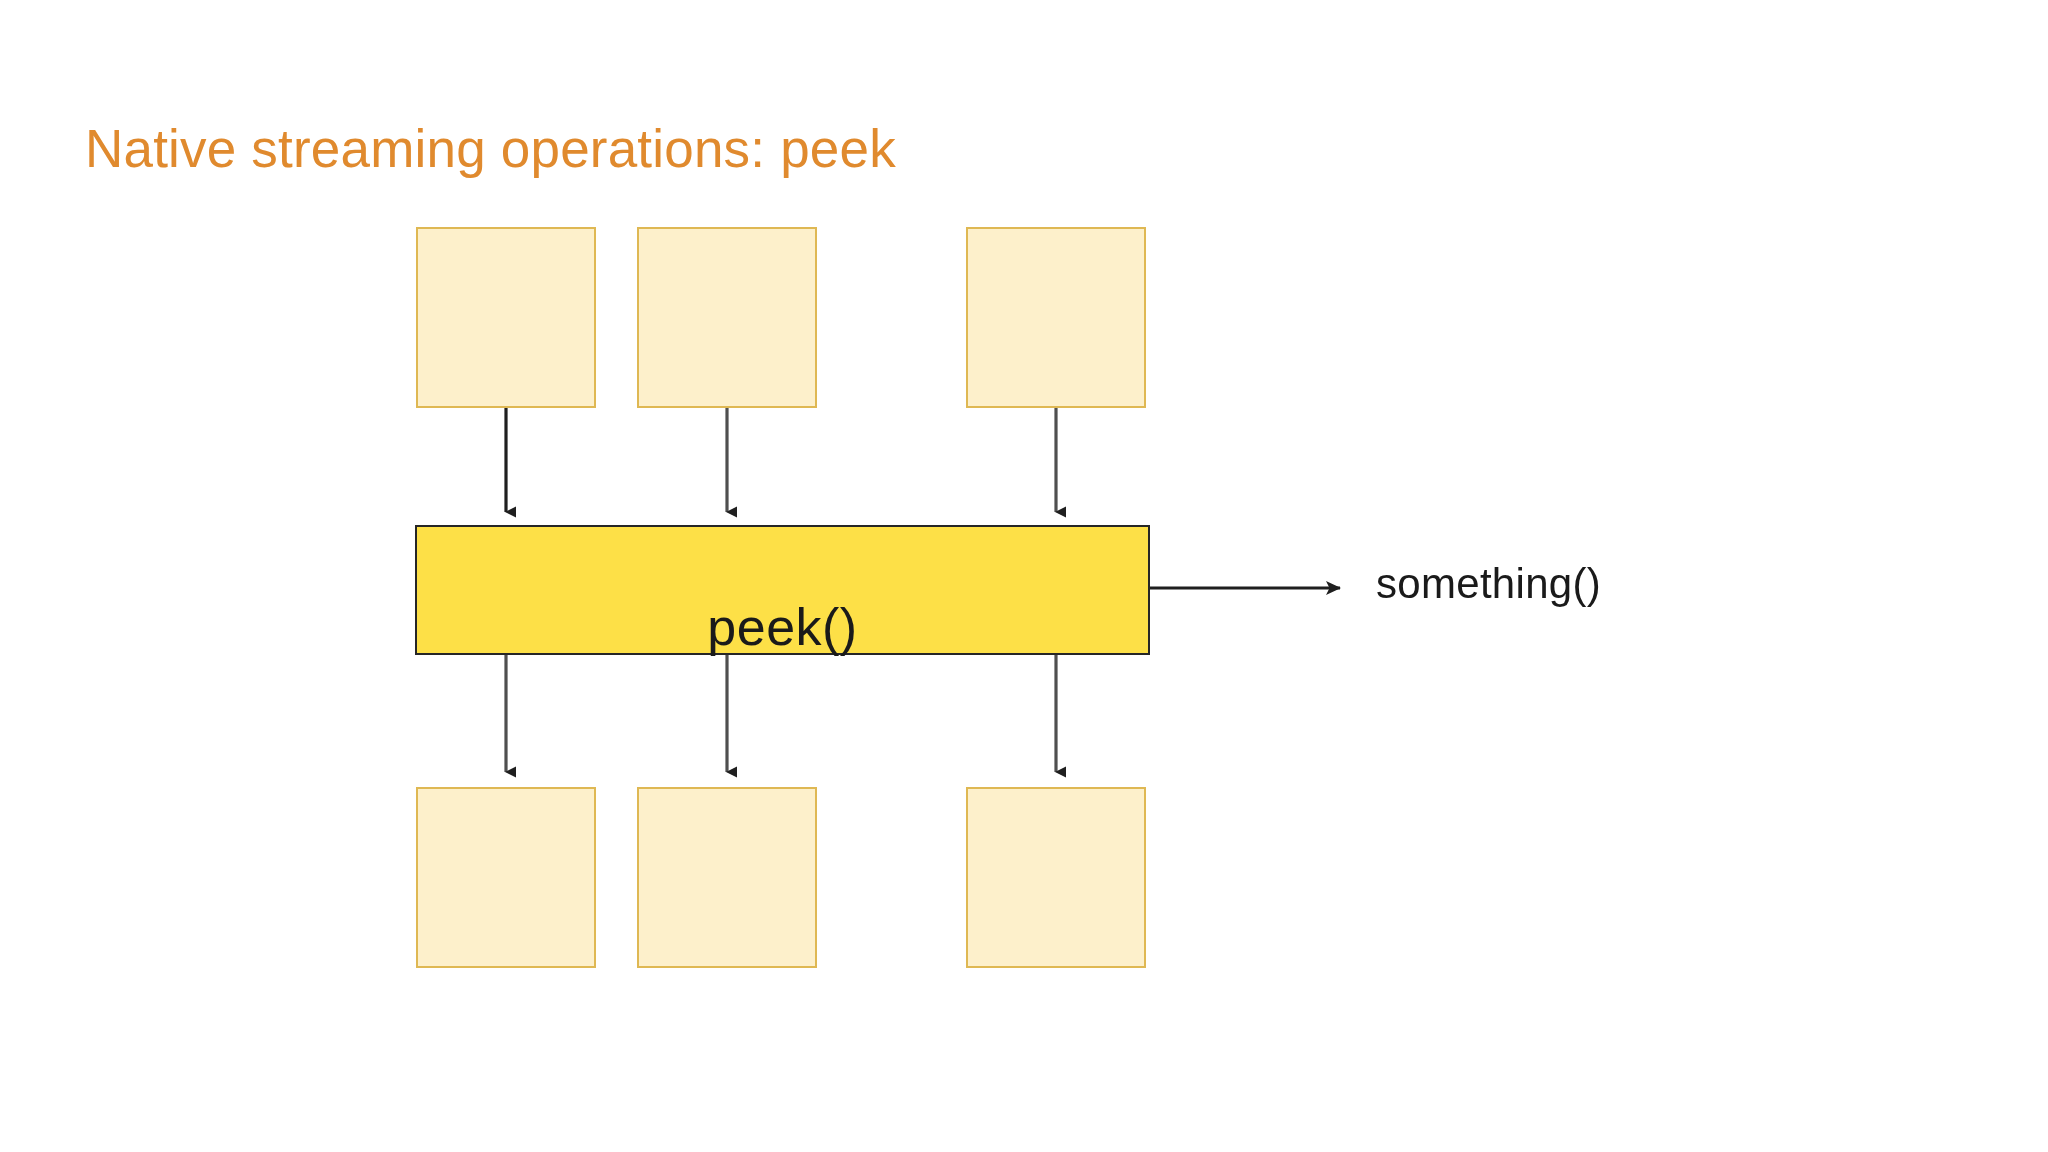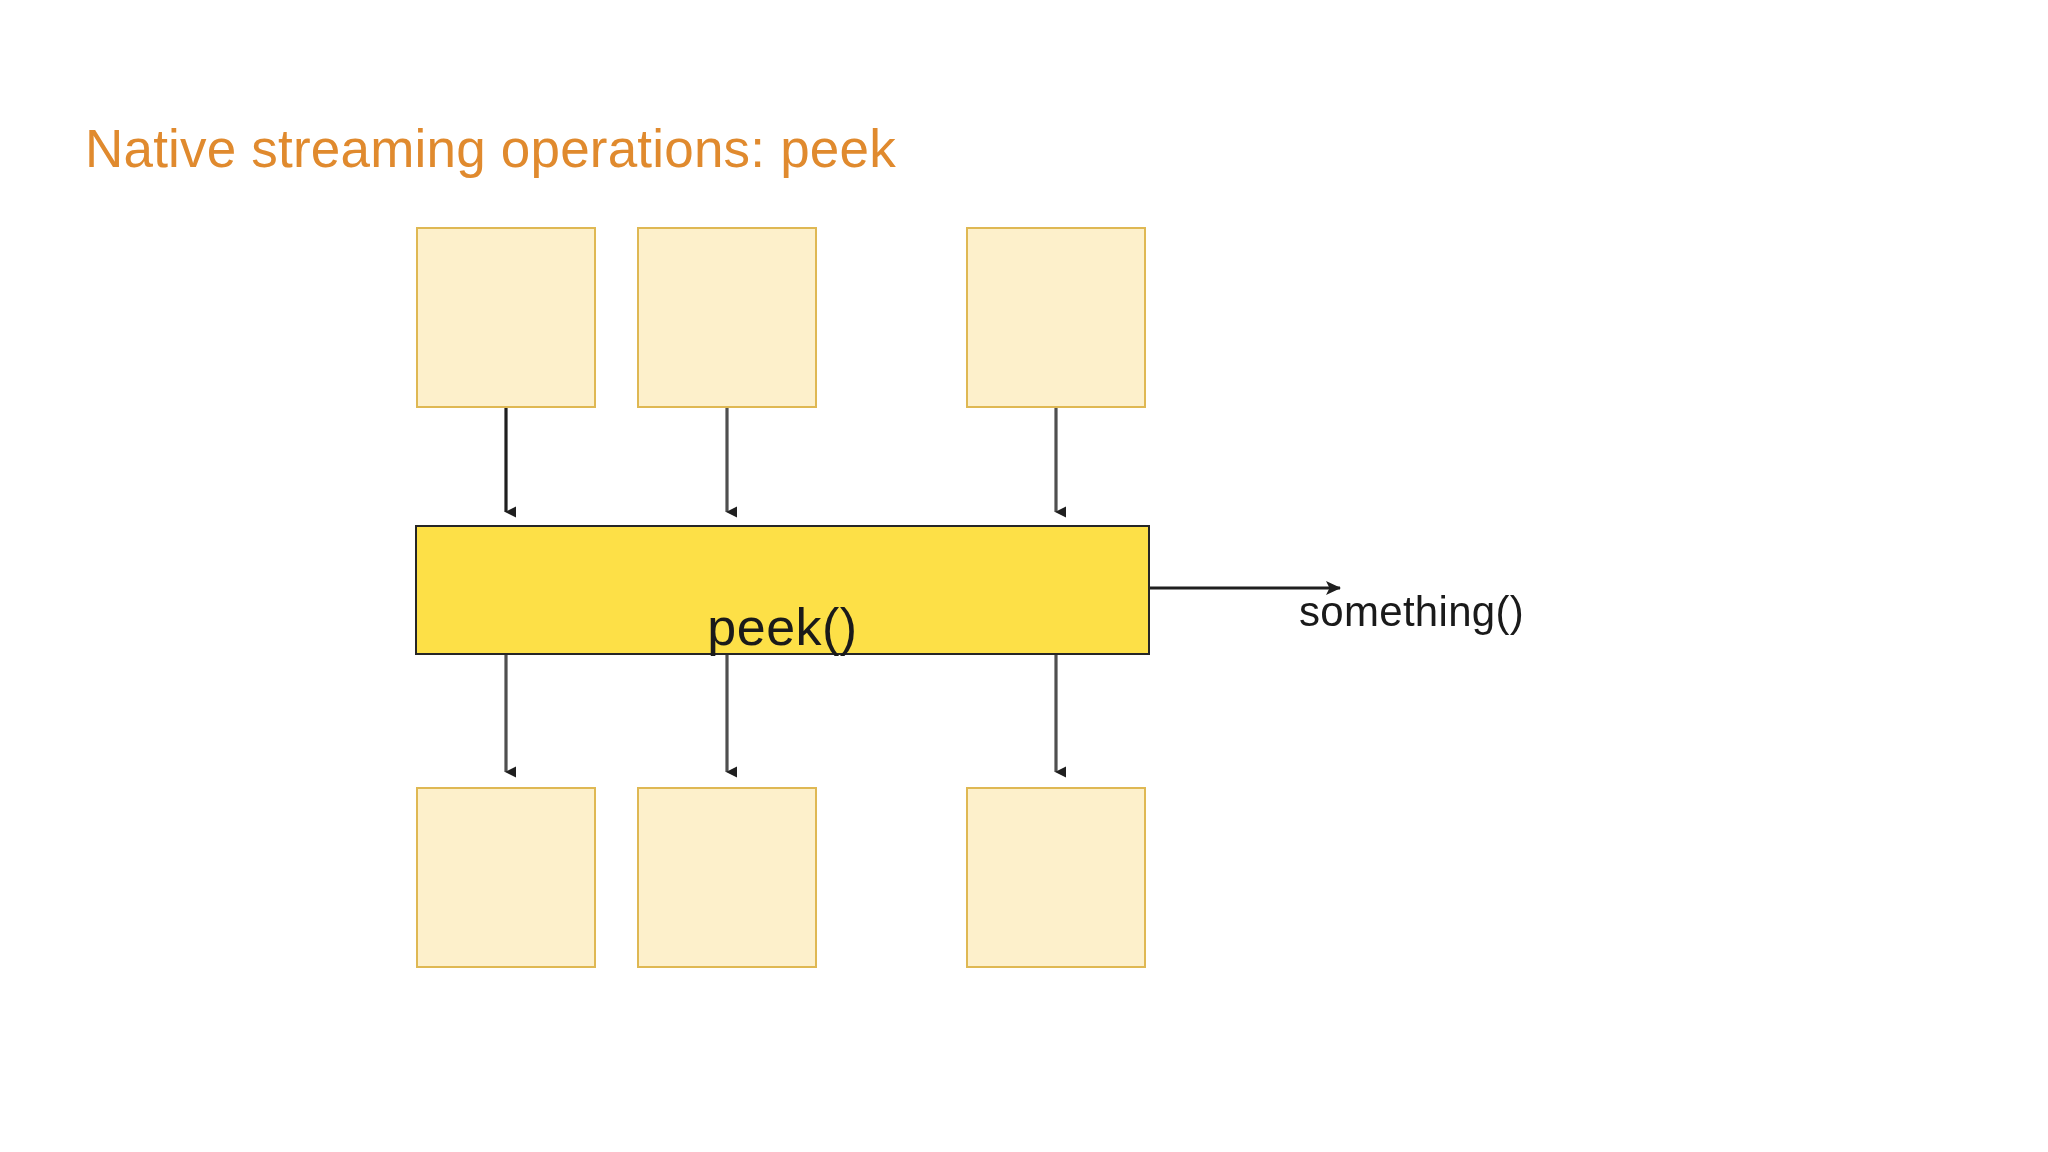--- a/index.html
+++ b/index.html
@@ -129,19 +129,19 @@
   </div>
 
   <div class="stream-box" style="left:416px; top:227px; width:180px; height:181px;"></div>
   <div class="stream-box" style="left:637px; top:227px; width:180px; height:181px;"></div>
   <div class="stream-box" style="left:966px; top:227px; width:180px; height:181px;"></div>
 
   <div id="op-box" style="left:415px; top:525px; width:735px; height:130px;">
     <span id="op-box-label">peek()</span>
   </div>
 
-  <div id="side-label" style="left:1299px; top:563px;margin-top:28px;">something()</div>
+  <div id="side-label" style="left:1376px; top:563px;">something()</div>
 
   <div class="stream-box" style="left:416px; top:787px; width:180px; height:181px;"></div>
   <div class="stream-box" style="left:637px; top:787px; width:180px; height:181px;"></div>
   <div class="stream-box" style="left:966px; top:787px; width:180px; height:181px;"></div>
 
 </div>
 
 </body></html>

